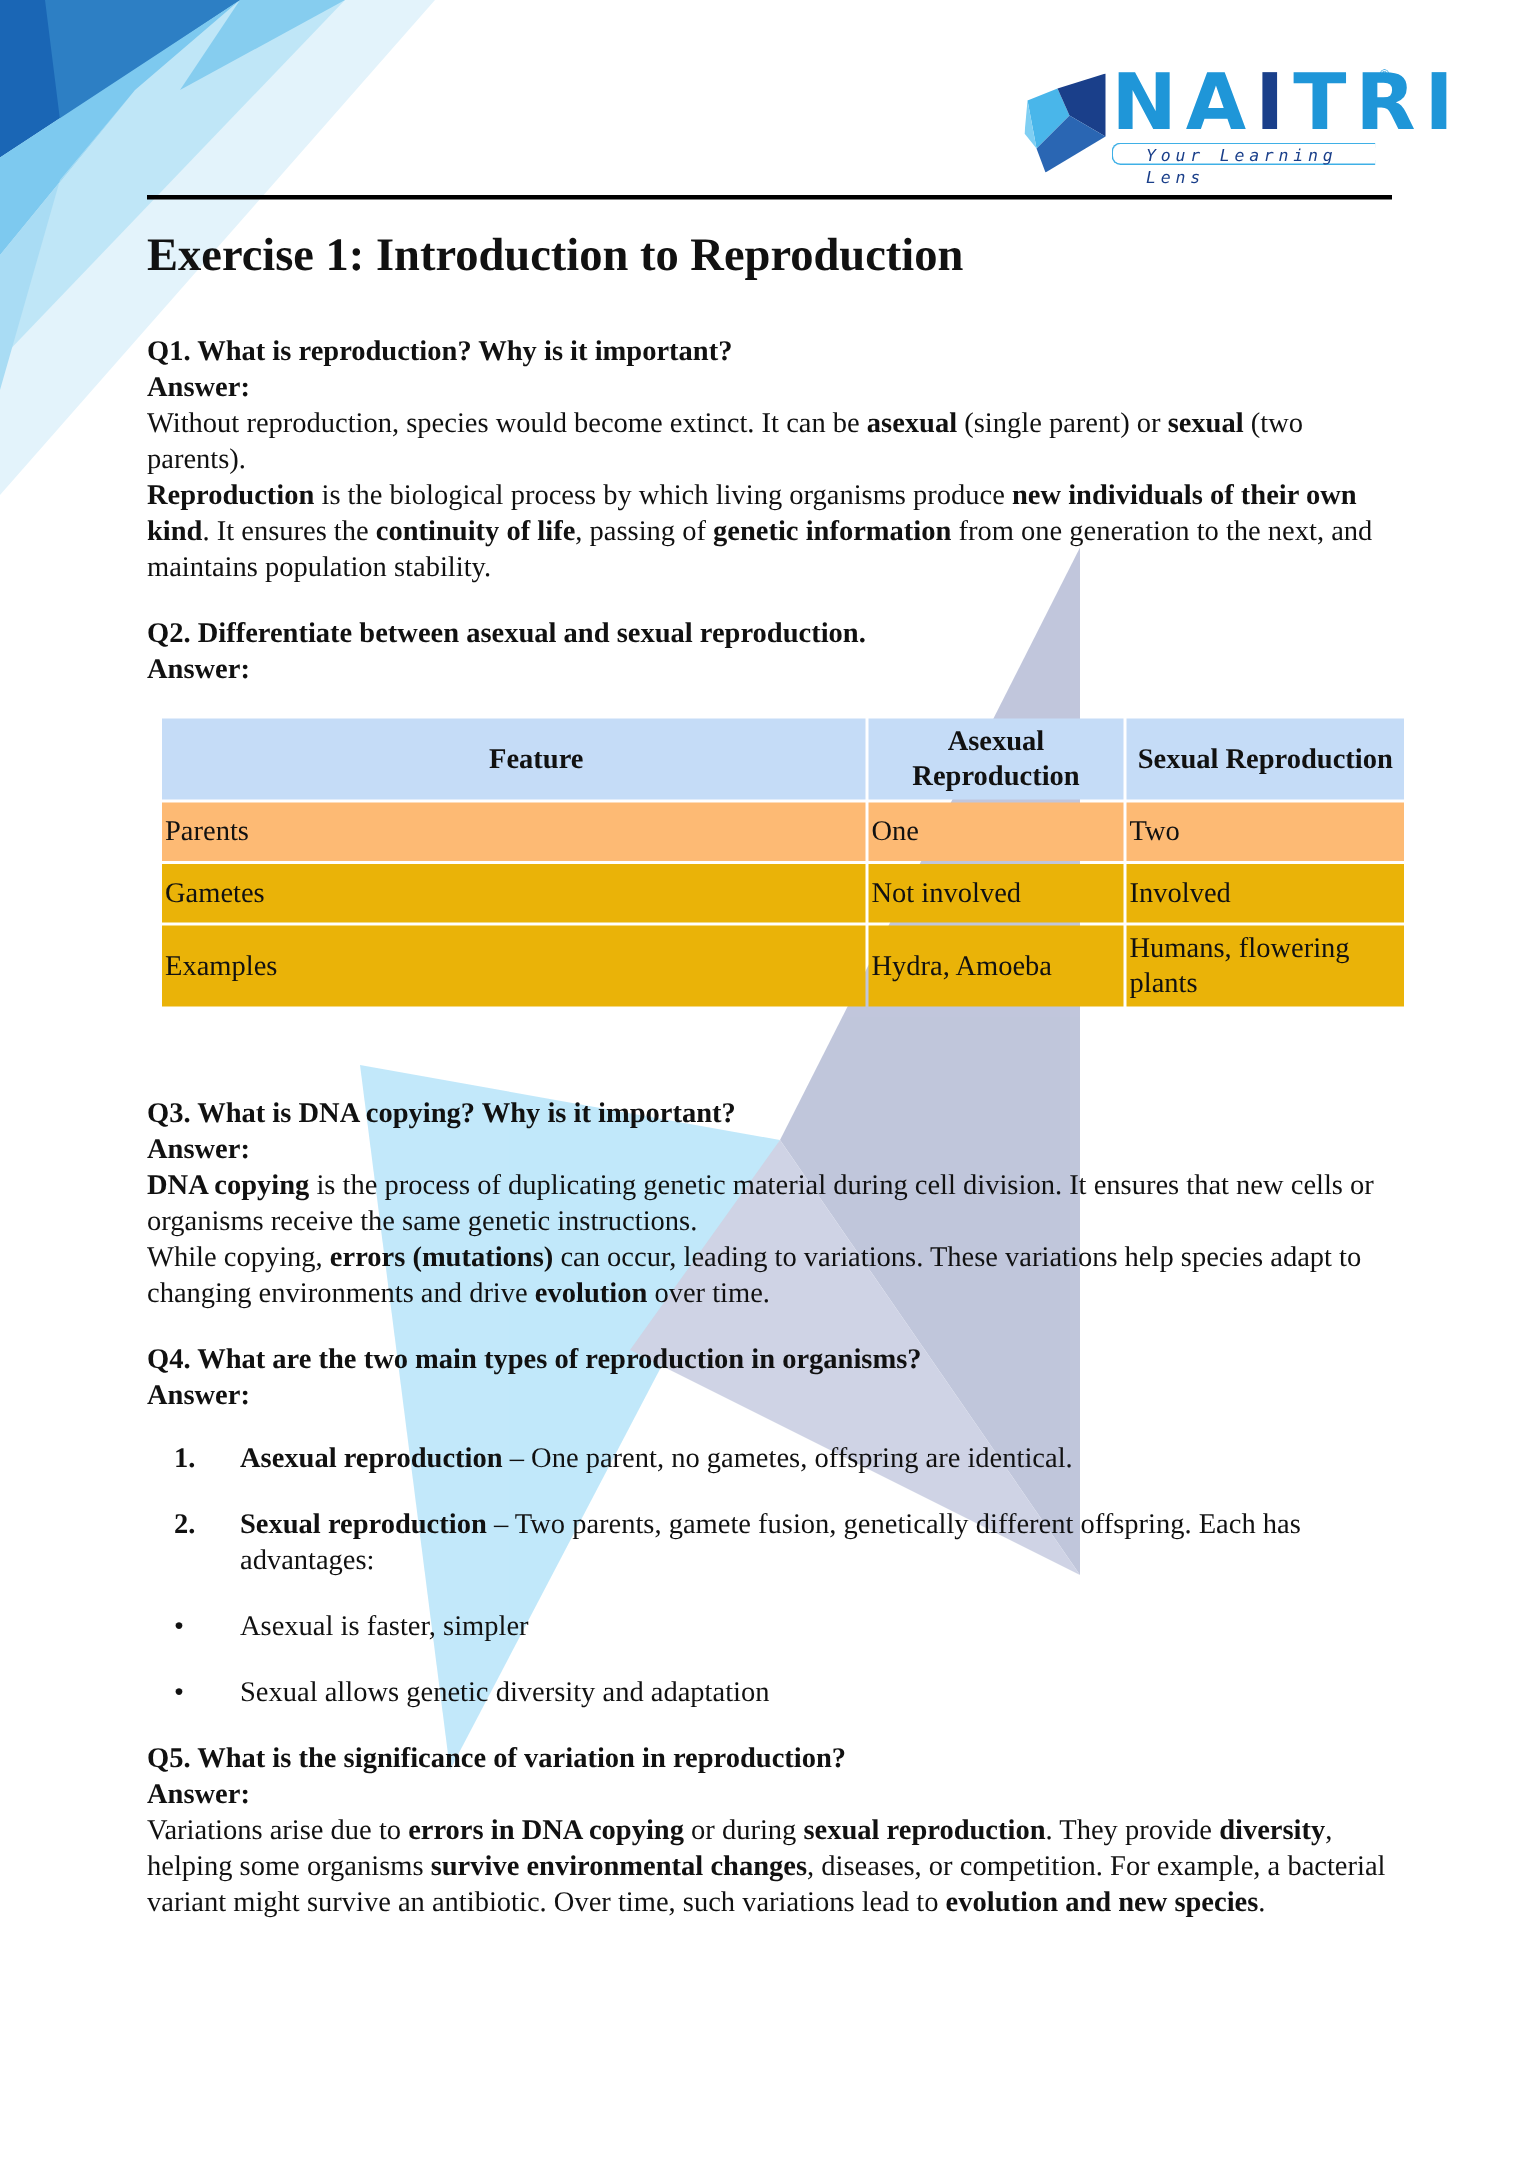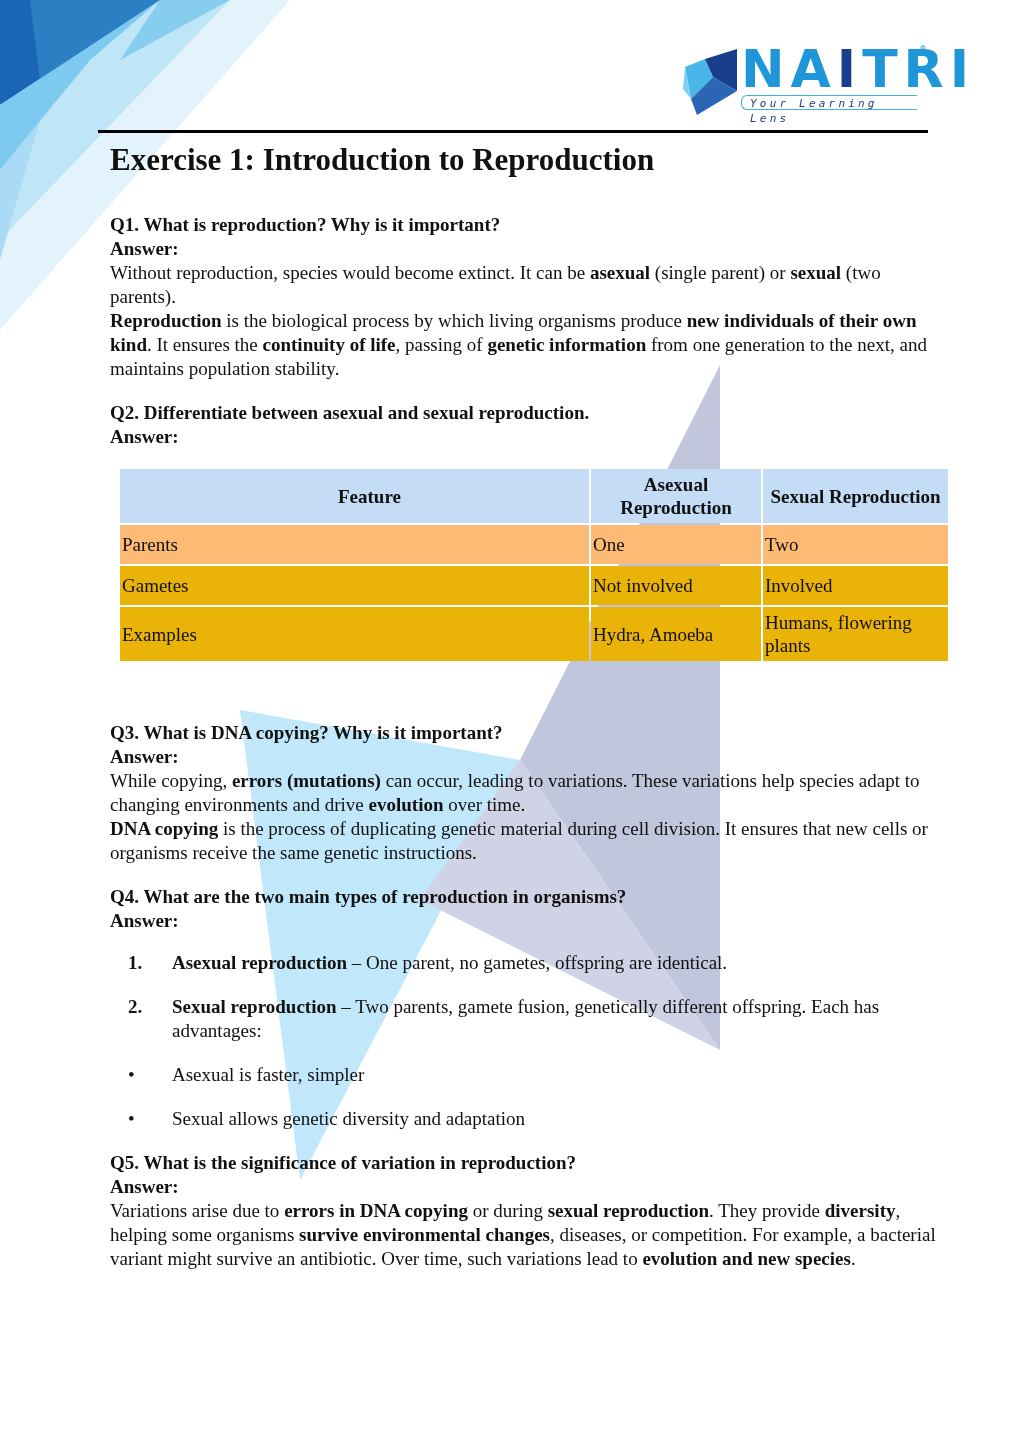--- a/index.html
+++ b/index.html
@@ -7,23 +7,23 @@
          font-family:"Liberation Serif", "DejaVu Serif", serif; color:#111; }
   .deco { position:absolute; left:0; top:0; width:1024px; height:1449px; pointer-events:none; z-index:0; }
   .logo { position:absolute; left:683px; top:45px; width:250px; height:75px; z-index:2; }
   .logo-mark { position:absolute; left:0; top:4px; width:56px; height:66px; }
   .logo-word { position:absolute; left:58px; top:0; font-family:"DejaVu Sans", sans-serif; font-weight:bold;
                font-size:52px; letter-spacing:6px; line-height:48px; color:#1f96d8; }
   .logo-word .dk { color:#1a3f8a; }
   .logo-reg { position:absolute; left:236px; top:0; font-size:8px; color:#1f96d8; font-family:"DejaVu Sans", sans-serif; }
   .logo-tag { position:absolute; left:58px; top:50px; width:176px; height:15px; border:1.5px solid #3fb0e6;
               border-radius:6px 0 0 6px; border-right:none; font-family:"DejaVu Sans Mono", monospace; font-style:italic;
-              font-size:11px; letter-spacing:3.2px; color:#1a3f8a; line-height:15px; padding-left:8px; box-sizing:border-box; }
+              font-size:11px; letter-spacing:3.2px; color:#1a3f8a; line-height:15px; padding-left:22px; box-sizing:border-box; }
   .rule { position:absolute; left:98px; top:130px; width:830px; height:3px; background:#000; z-index:2; }
-  .content { position:absolute; left:98px; top:138px; width:840px; z-index:2;margin-left:12px; }
+  .content { position:absolute; left:98px; top:148px; width:840px; z-index:2; }
   h1 { font-size:31px; font-weight:bold; margin:0 0 31px 0; line-height:44px; }
   .q { font-weight:bold; font-size:19px; line-height:24px; margin:0; }
   .ans { font-weight:bold; font-size:19px; line-height:24px; margin:0; }
   p.body { font-size:19px; line-height:24px; margin:0; }
   .sec { margin-bottom:20px; }
   table { border-collapse:separate; border-spacing:2px; margin:18px 0 0 8px; width:832px; font-size:19px; }
   th { background:#c5dcf7; font-weight:bold; text-align:center; line-height:23px; padding:4px 2px; height:44px; }
   td { padding:6px 2px; line-height:23px; text-align:left; vertical-align:middle; height:27px; }
   tr.odd td { background:#fdba74; }
   tr.even td { background:#eab308; }
@@ -106,22 +106,22 @@
           <td>Hydra, Amoeba</td>
           <td>Humans, flowering plants</td>
         </tr>
       </tbody>
     </table>
   </div>
 
   <div class="sec">
     <p class="q">Q3. What is DNA copying? Why is it important?</p>
     <p class="ans">Answer:</p>
+    <p class="body rich"><b>DNA copying</b><span> is the process of duplicating genetic material during cell division. It ensures that new cells or organisms receive the same genetic instructions.</span></p>
     <p class="body rich"><span>While copying, </span><b>errors (mutations)</b><span> can occur, leading to variations. These variations help species adapt to changing environments and drive </span><b>evolution</b><span> over time.</span></p>
-    <p class="body rich"><b>DNA copying</b><span> is the process of duplicating genetic material during cell division. It ensures that new cells or organisms receive the same genetic instructions.</span></p>
   </div>
 
   <div class="sec" style="margin-bottom:0;">
     <p class="q">Q4. What are the two main types of reproduction in organisms?</p>
     <p class="ans">Answer:</p>
     <div class="list">
       <div class="li">
         <span class="mk">1.</span>
         <span class="tx"><b>Asexual reproduction</b><span> – One parent, no gametes, offspring are identical.</span></span>
       </div>

